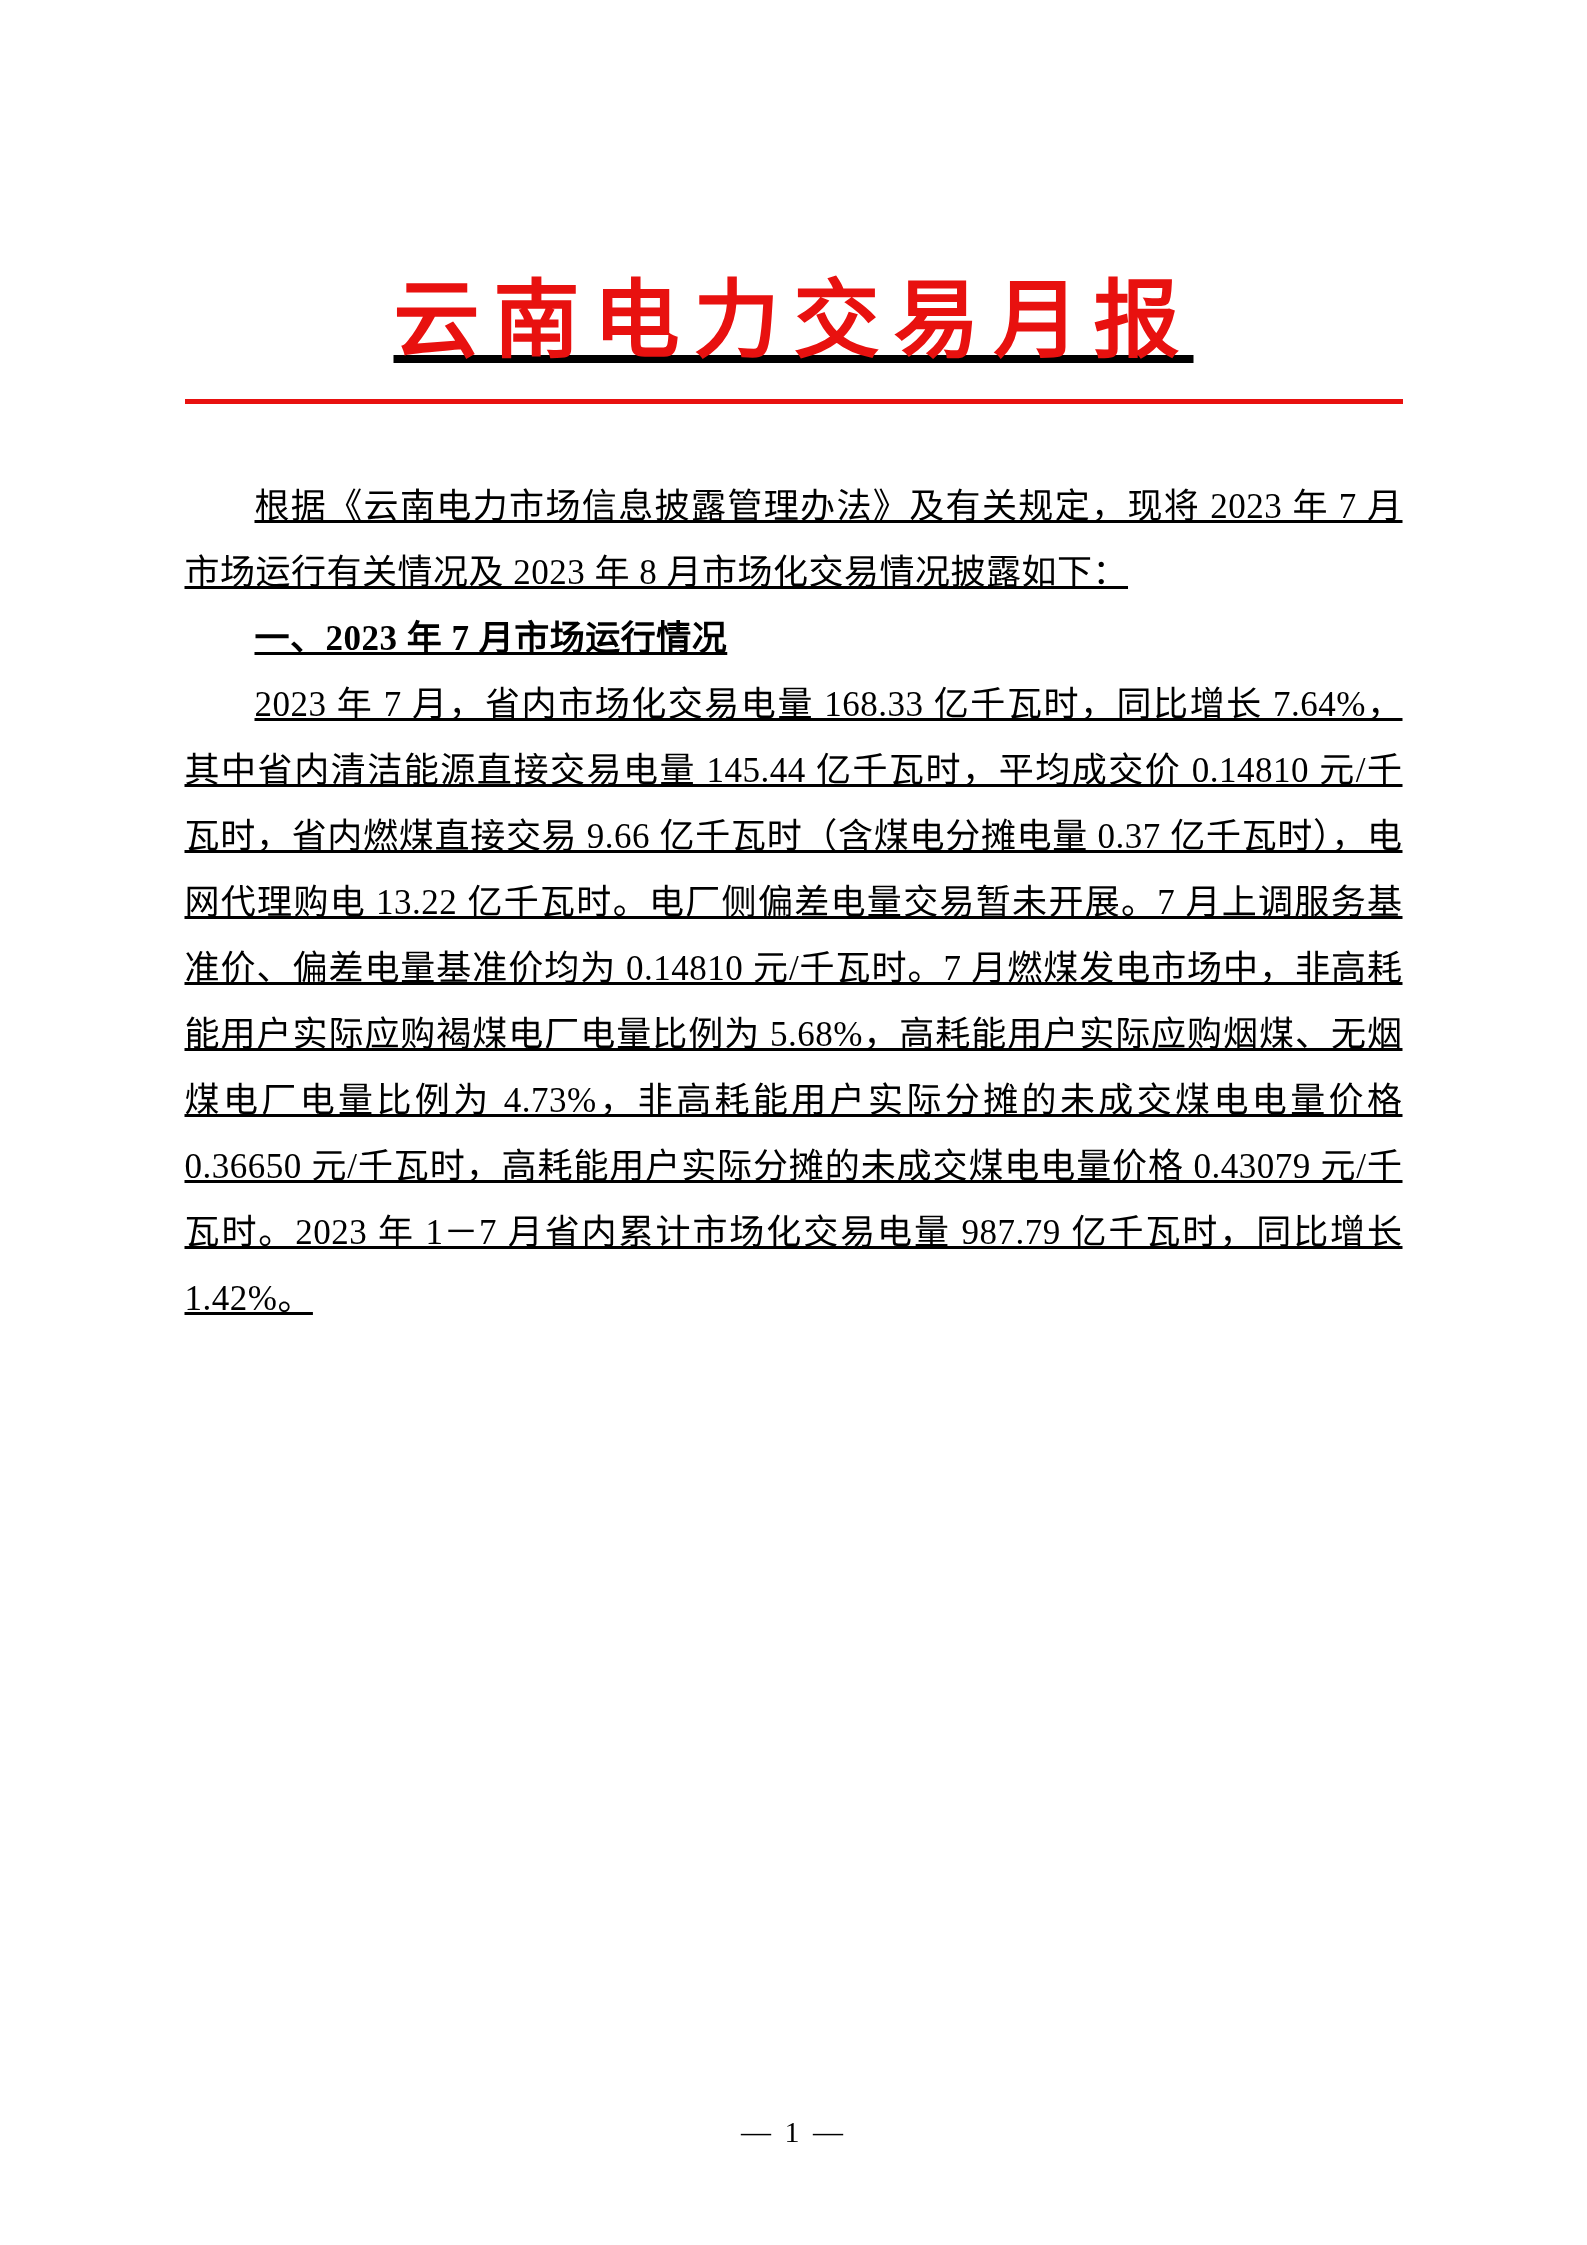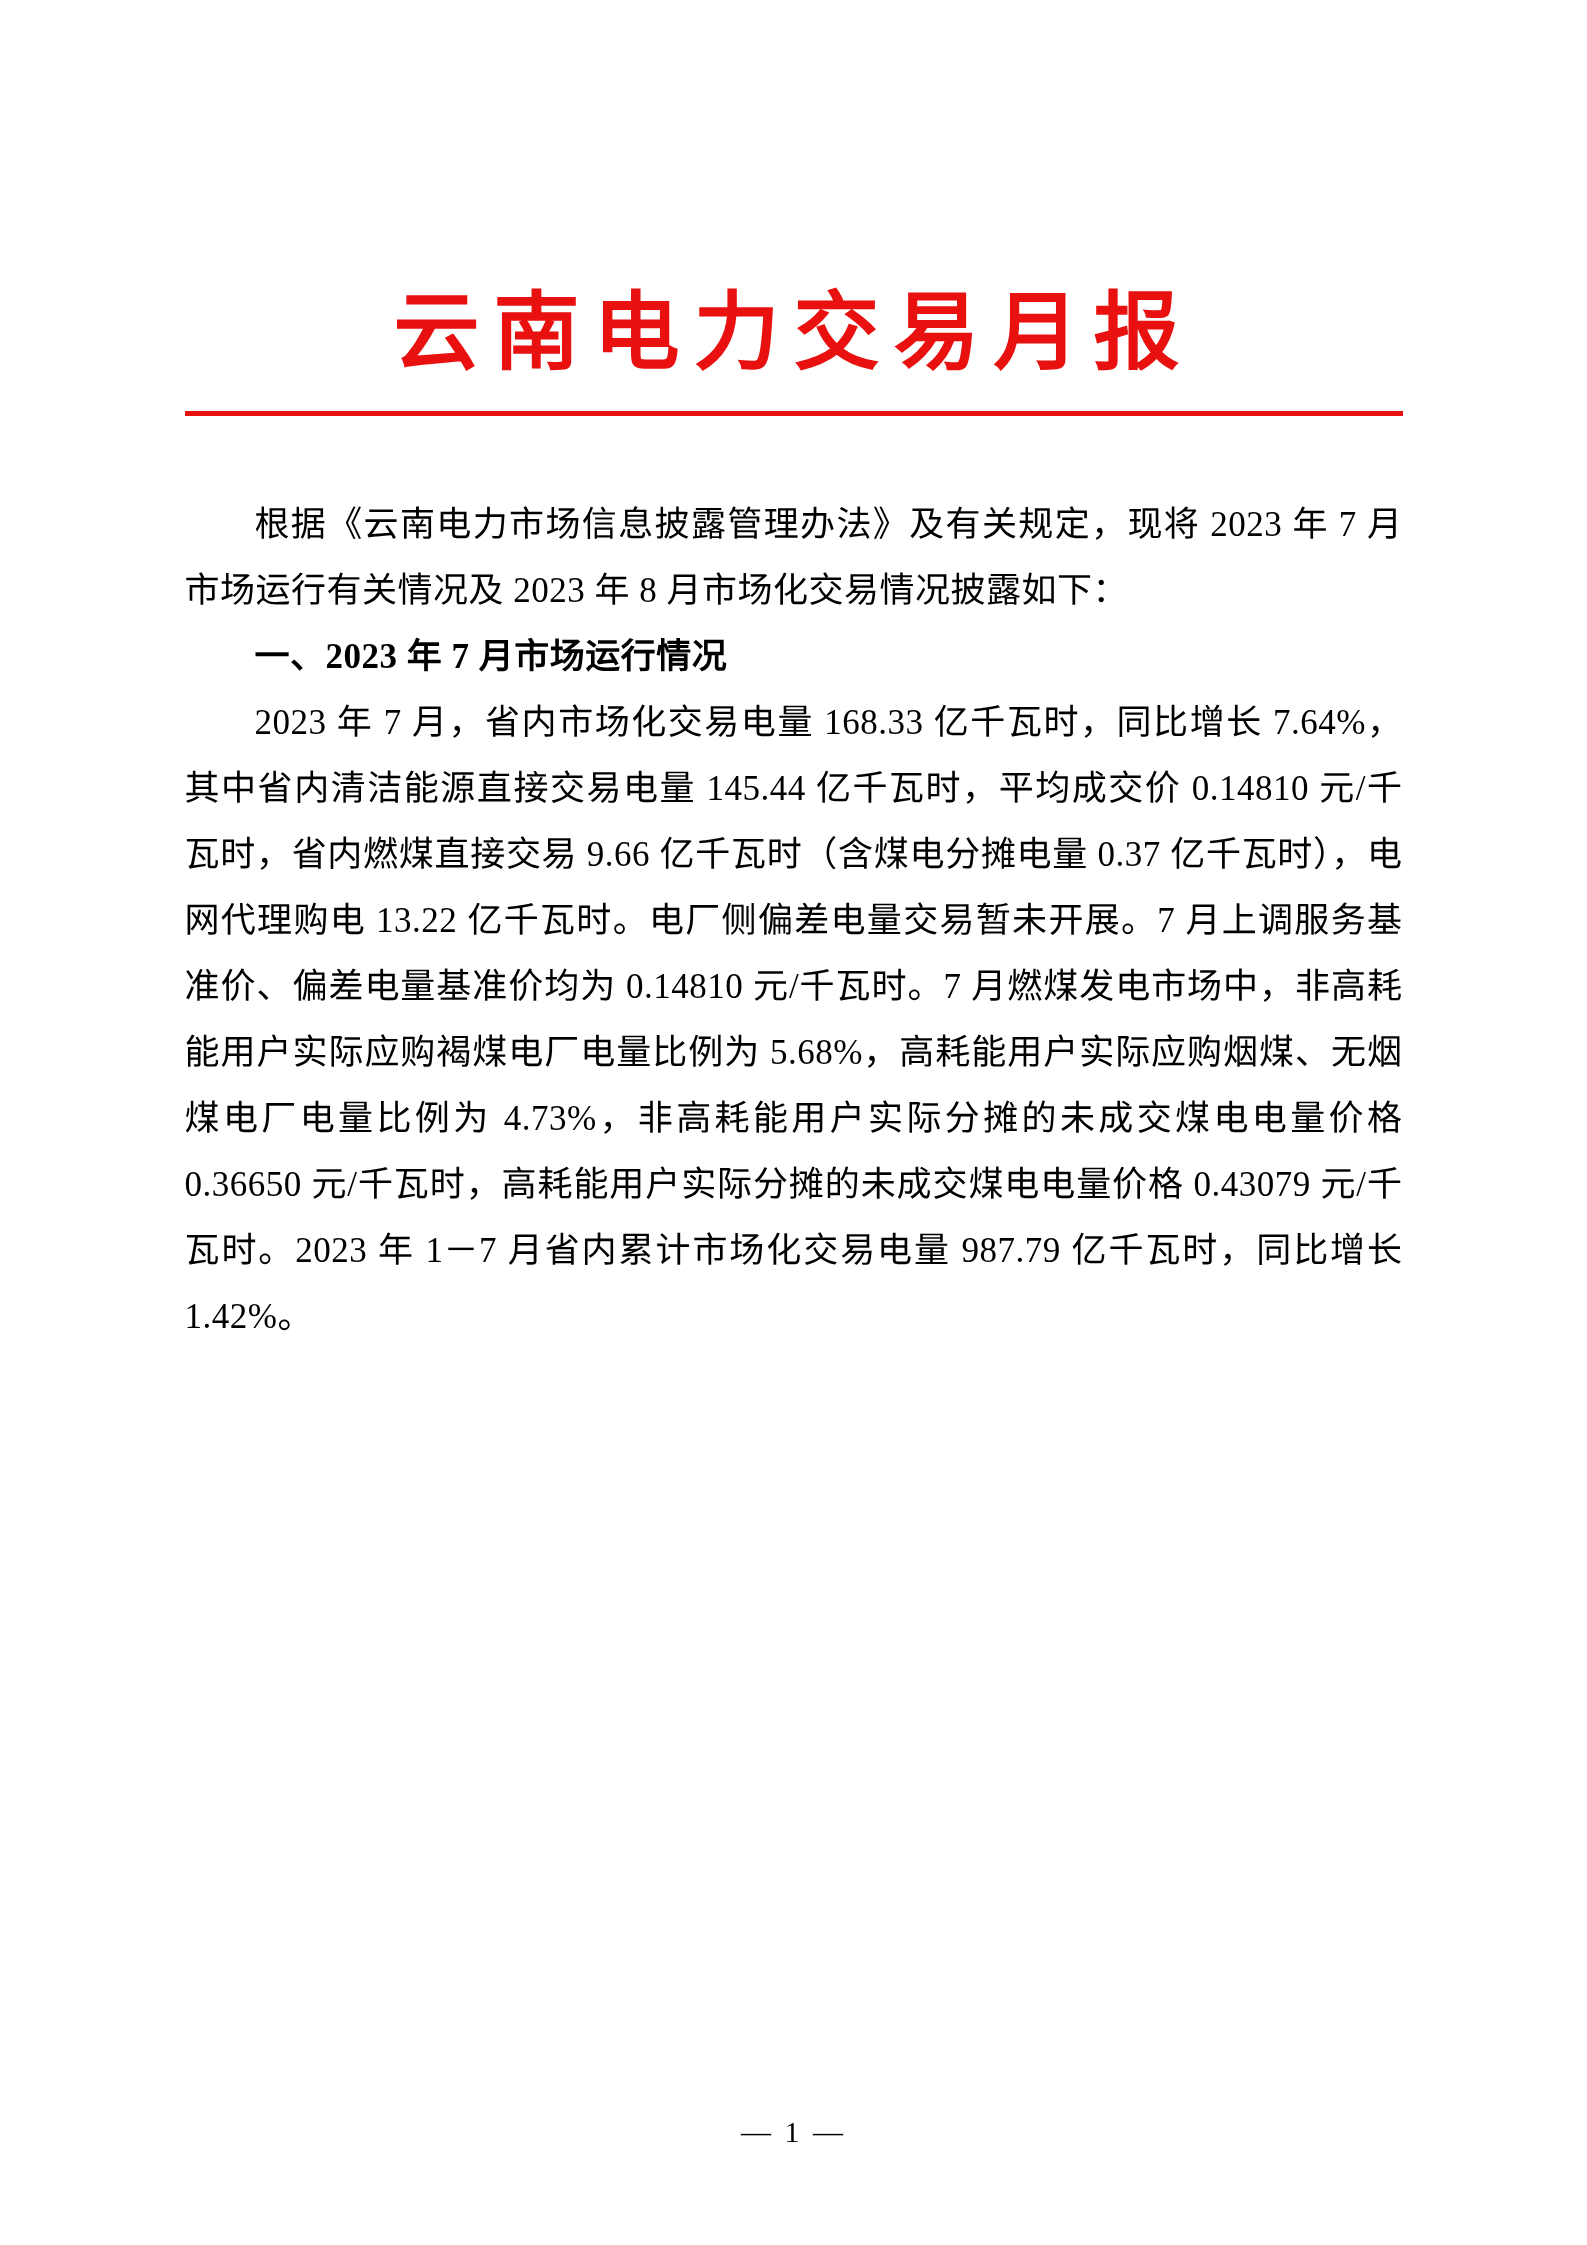--- a/index.html
+++ b/index.html
@@ -12,22 +12,23 @@
     font-family: "Liberation Serif", "DejaVu Serif", serif;
     color: #000000;
   }
   .page {
     width: 1587px;
     height: 2245px;
     box-sizing: border-box;
     background: #ffffff;
     position: relative;
     margin: 0 auto;
-    padding: 12px;
+    padding: 0;
     overflow: hidden;
+    text-decoration: underline;
   }
   .doc-title {
     text-align: center;
     color: #e8110f;
     font-weight: bold;
     font-size: 86px;
     letter-spacing: 14px;
     line-height: 1.15;
     margin: 0;
     padding-top: 272px;
@@ -42,21 +43,21 @@
     color: #000000;
   }
   .title-rule {
     margin: 28px auto 0 auto;
     width: 1218px;
     height: 5px;
     background: #e8110f;
   }
   .body-area {
     width: 1218px;
-    margin: 6px auto;
+    margin: 0 auto;
     padding-top: 70px;
   }
   p.para {
     font-size: 35px;
     line-height: 66px;
     margin: 0 0 0 0;
     text-align: justify;
     text-indent: 2em;
     letter-spacing: 0.5px;
   }

